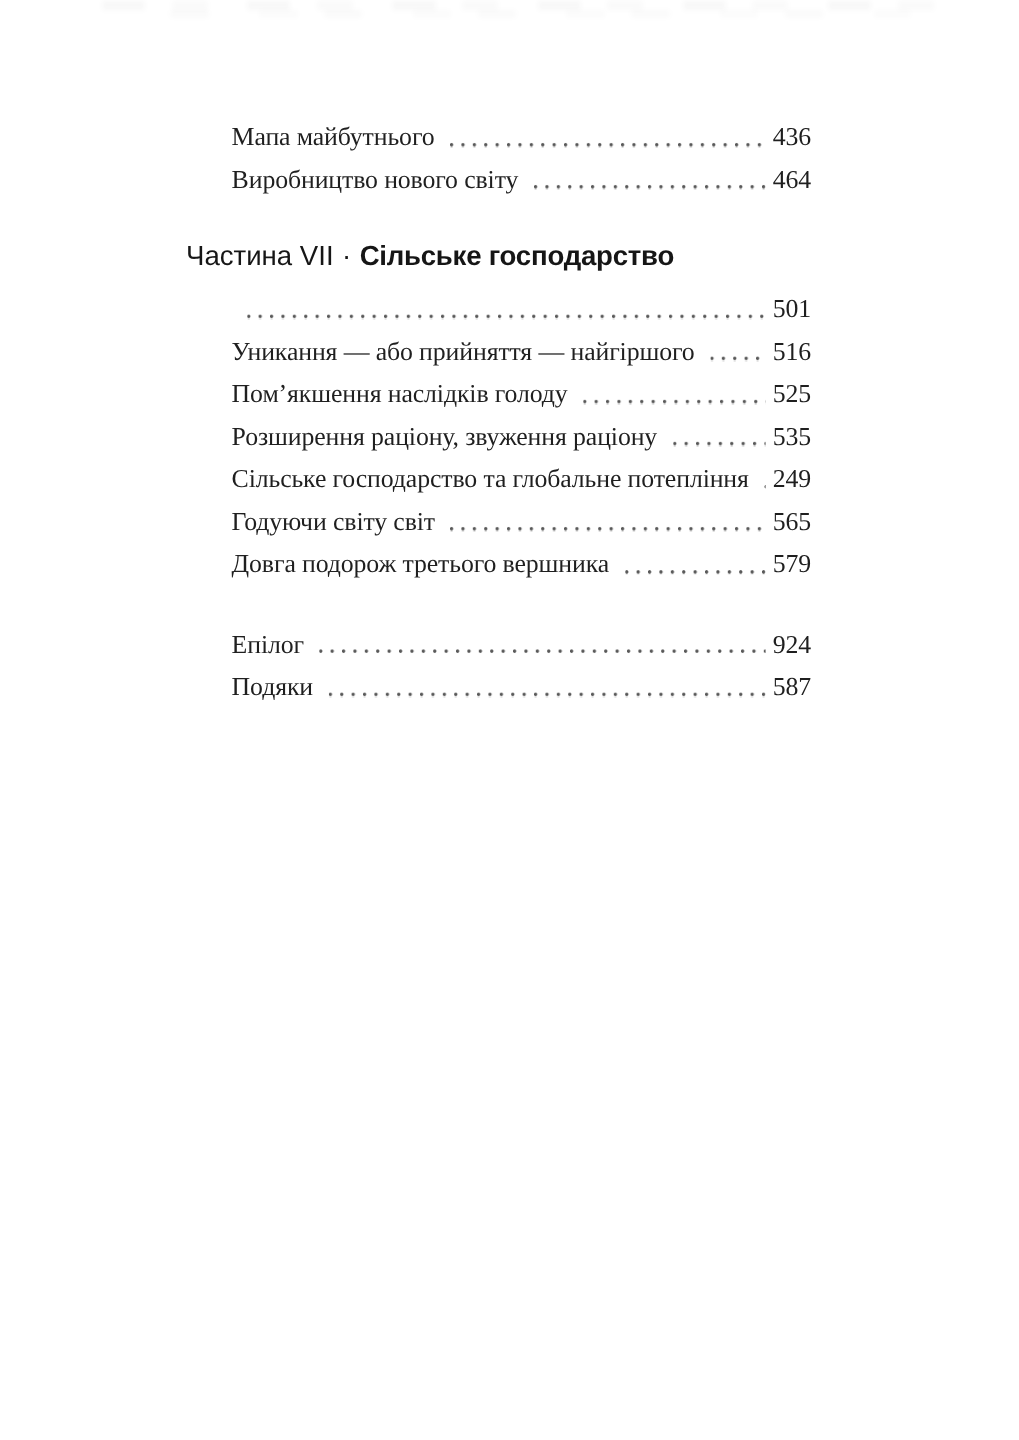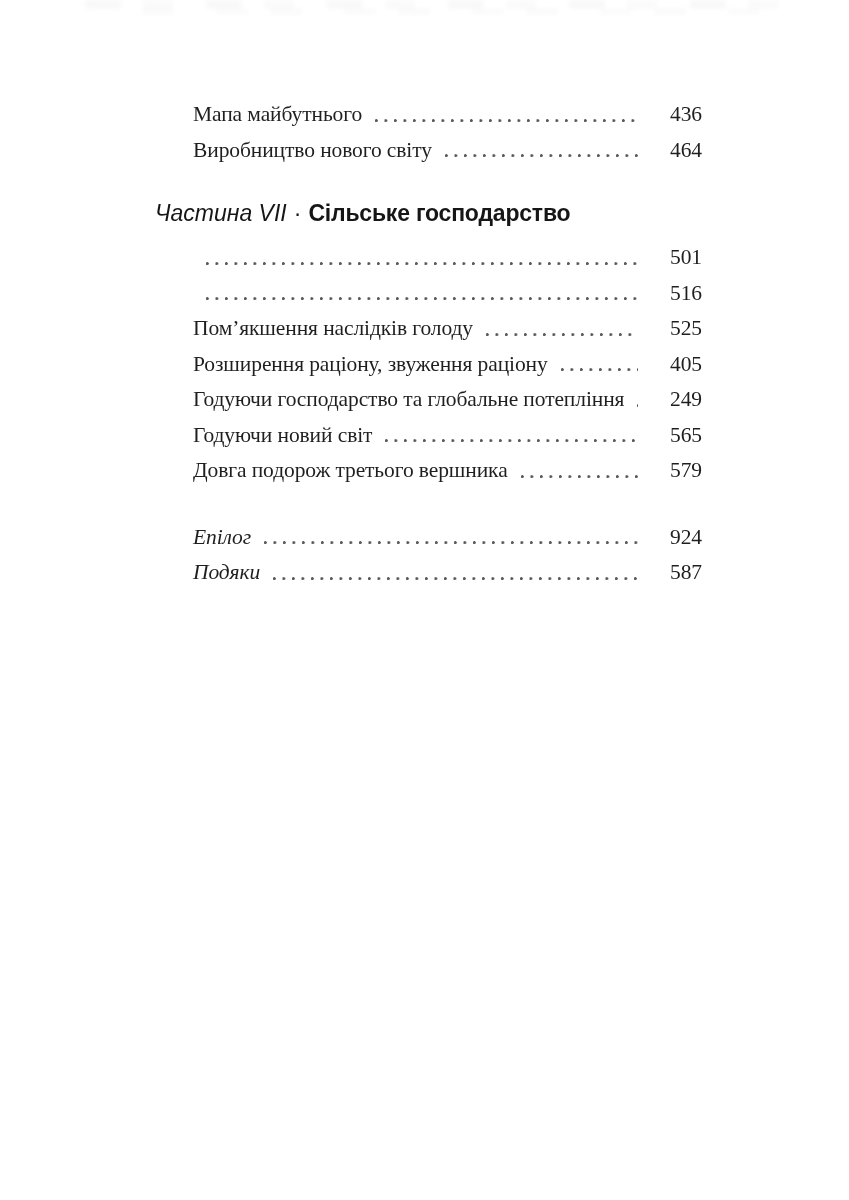--- a/index.html
+++ b/index.html
@@ -69,40 +69,38 @@
     left: 13px;
     right: 6px;
     bottom: 10px;
     height: 4px;
     background-image: radial-gradient(circle at 1.3px 1.6px, rgba(60,60,60,0.85) 1.15px, rgba(60,60,60,0) 1.7px);
     background-size: 9.5px 4px;
     background-repeat: repeat-x;
   }
   .row .pagenum {
     flex: 0 0 58px;
-    text-align: right;
+    text-align: left;
     font-variant-numeric: oldstyle-nums;
     font-feature-settings: "onum" 1;
   }
 
   .block-back .title {
-    font-style: italic;
   }
 
   .section-heading {
     margin: 29px 0 11px -38px;
     font-family: "Liberation Sans", "DejaVu Sans", sans-serif;
     font-size: 23px;
     font-weight: 400;
     line-height: 32px;
     white-space: nowrap;
     color: #161616;
   }
   .section-heading .part {
-    font-style: italic;
   }
   .section-heading .sep {
     margin: 0 7px;
     font-weight: 400;
   }
   .section-heading .sect-title {
     font-weight: 700;
     letter-spacing: -0.2px;
   }
 
@@ -136,40 +134,41 @@
     <h2 class="section-heading">
       <span class="part">Частина VII</span><span class="sep">·</span><span class="sect-title">Сільське господарство</span>
     </h2>
 
     <section class="block-main">
       <div class="row">
         <span class="leader"></span>
         <span class="pagenum">501</span>
       </div>
       <div class="row">
+        <span class="title">Уникання — або прийняття — найгіршого</span>
         <span class="leader"></span>
         <span class="pagenum">516</span>
       </div>
       <div class="row">
         <span class="title">Пом’якшення наслідків голоду</span>
         <span class="leader"></span>
         <span class="pagenum">525</span>
       </div>
       <div class="row">
         <span class="title">Розширення раціону, звуження раціону</span>
         <span class="leader"></span>
-        <span class="pagenum">405</span>
+        <span class="pagenum">535</span>
       </div>
       <div class="row">
-        <span class="title">Годуючи господарство та глобальне потепління</span>
+        <span class="title">Сільське господарство та глобальне потепління</span>
         <span class="leader"></span>
         <span class="pagenum">249</span>
       </div>
       <div class="row">
-        <span class="title">Годуючи новий світ</span>
+        <span class="title">Годуючи світу світ</span>
         <span class="leader"></span>
         <span class="pagenum">565</span>
       </div>
       <div class="row">
         <span class="title">Довга подорож третього вершника</span>
         <span class="leader"></span>
         <span class="pagenum">579</span>
       </div>
     </section>
 

